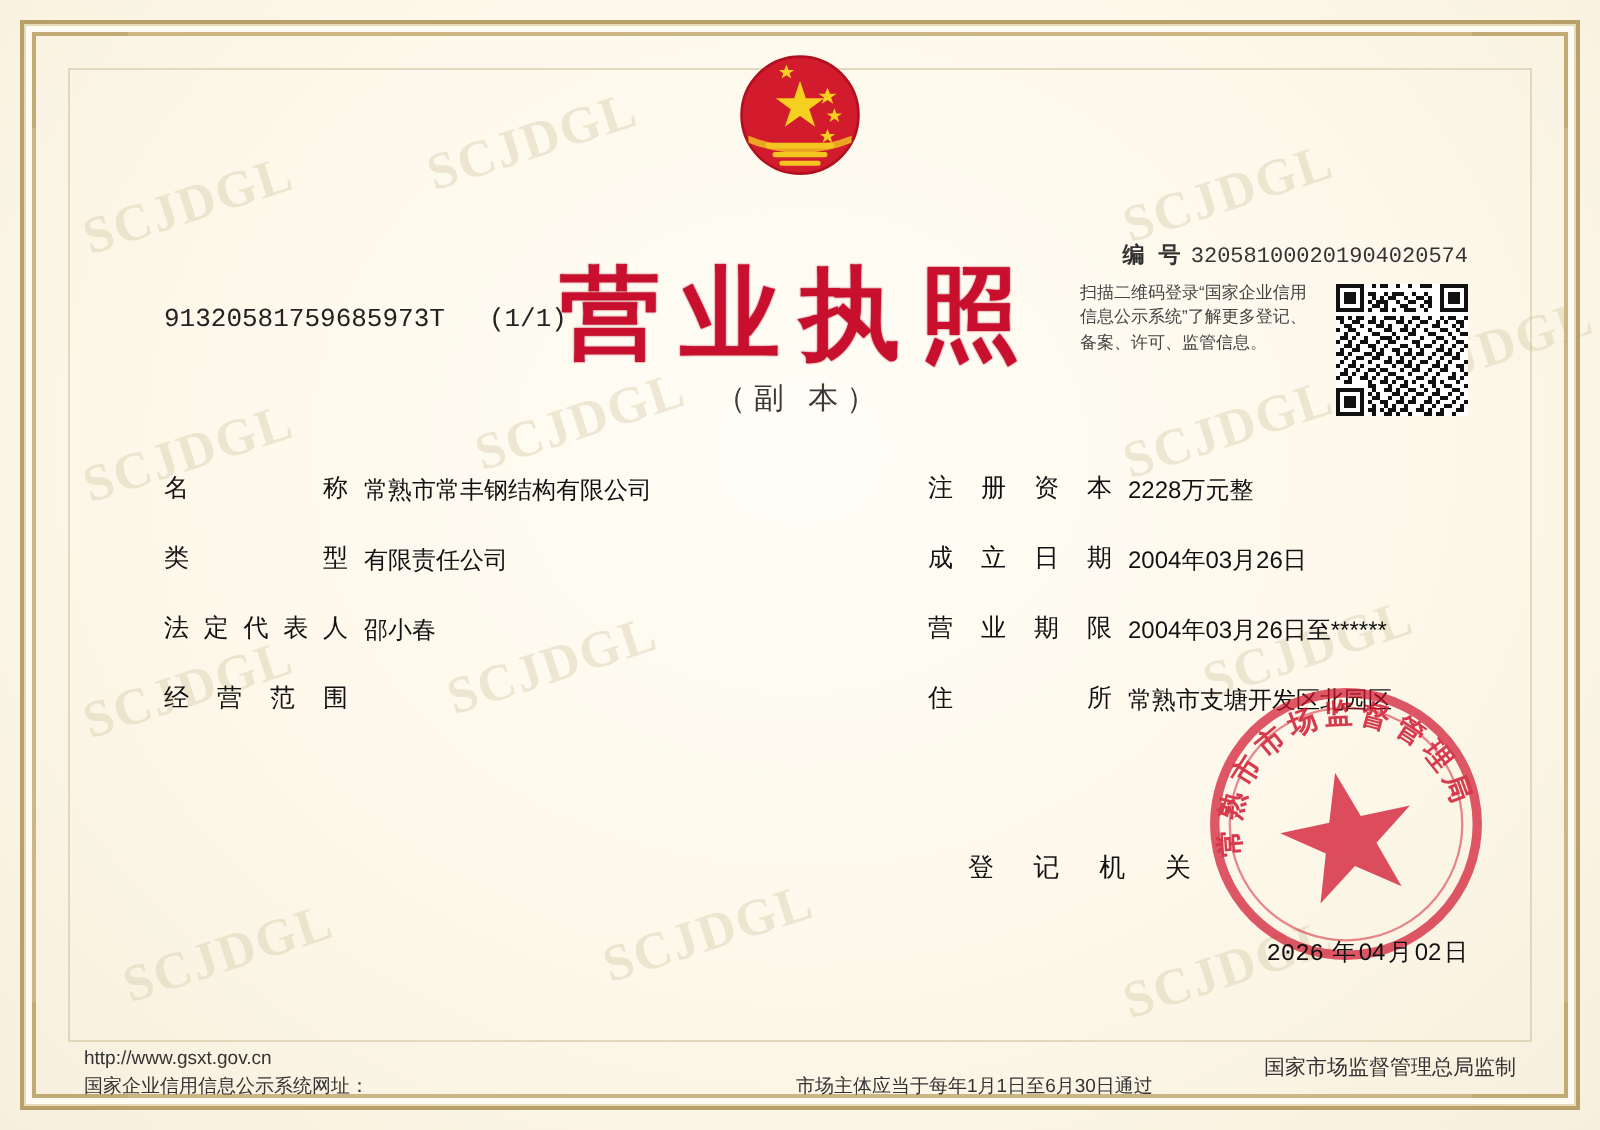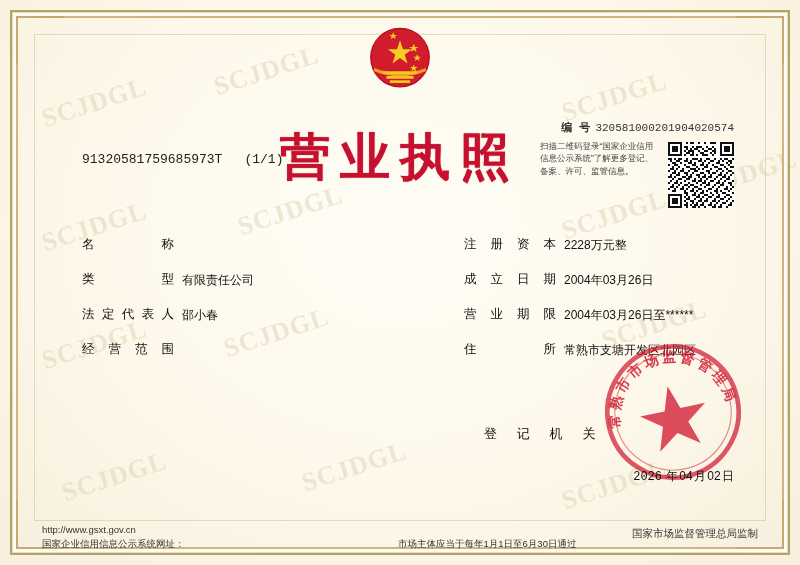--- a/index.html
+++ b/index.html
@@ -179,20 +179,21 @@
     </g>
     <g fill="#f5d020" opacity=".95">
       <rect x="30" y="62" width="40" height="3.4" rx="1.6"></rect>
       <rect x="34" y="67.5" width="32" height="3" rx="1.4"></rect>
       <rect x="38" y="72.5" width="24" height="3" rx="1.4"></rect>
       <path d="M20 58 Q50 70 80 58 L80 62 Q50 74 20 62 Z" opacity=".8"></path>
     </g>
   </svg>
 
   <div class="title">营业执照</div>
+  <div class="subtitle">（副 本）</div>
 
   <div class="code-block">
     <div class="code-value">
       <span>91320581759685973T</span><span class="seq">(1/1)</span>
     </div>
   </div>
 
   <div class="serial">
     <span class="slabel">编 号</span>
     <span class="snum">320581000201904020574</span>
@@ -467,20 +468,21 @@
     </svg>
   </div>
 
   <div class="fields">
 
     <div class="row">
       <div class="lbl">
           <span>名</span>
           <span>称</span>
         </div>
+      <div class="val">常熟市常丰钢结构有限公司</div>
       <div class="lbl-r">
           <span>注</span>
           <span>册</span>
           <span>资</span>
           <span>本</span>
         </div>
       <div class="val-r">2228万元整</div>
     </div>
 
     <div class="row">

